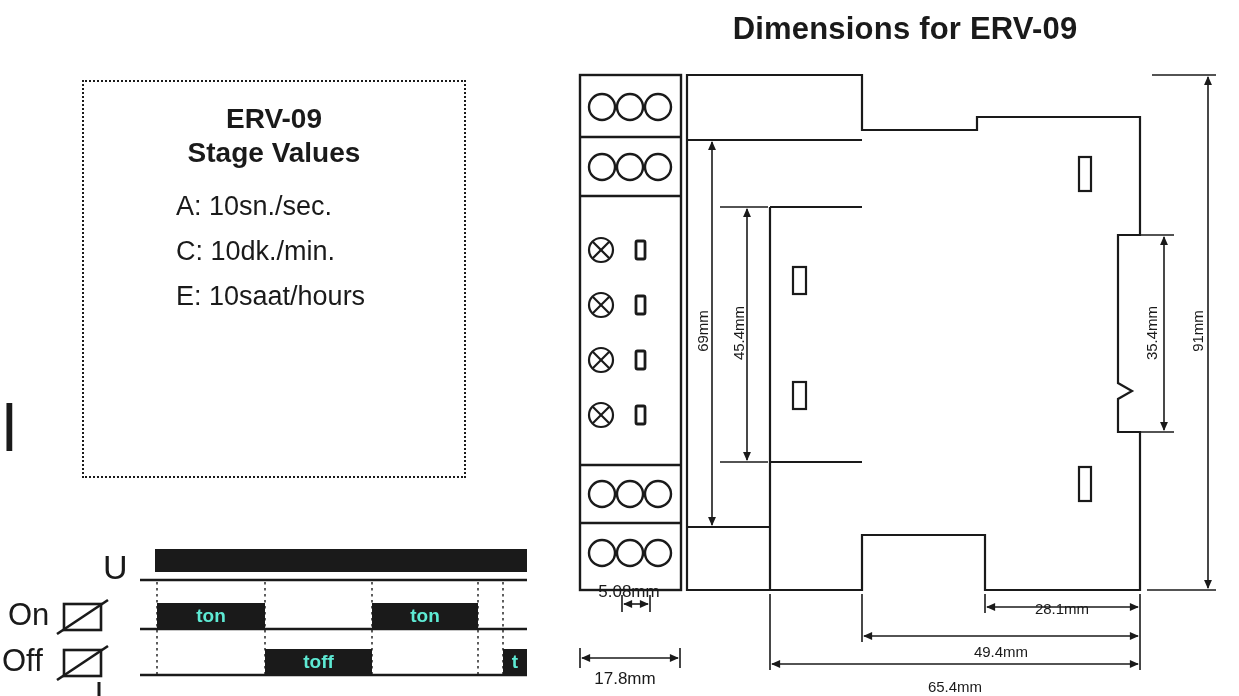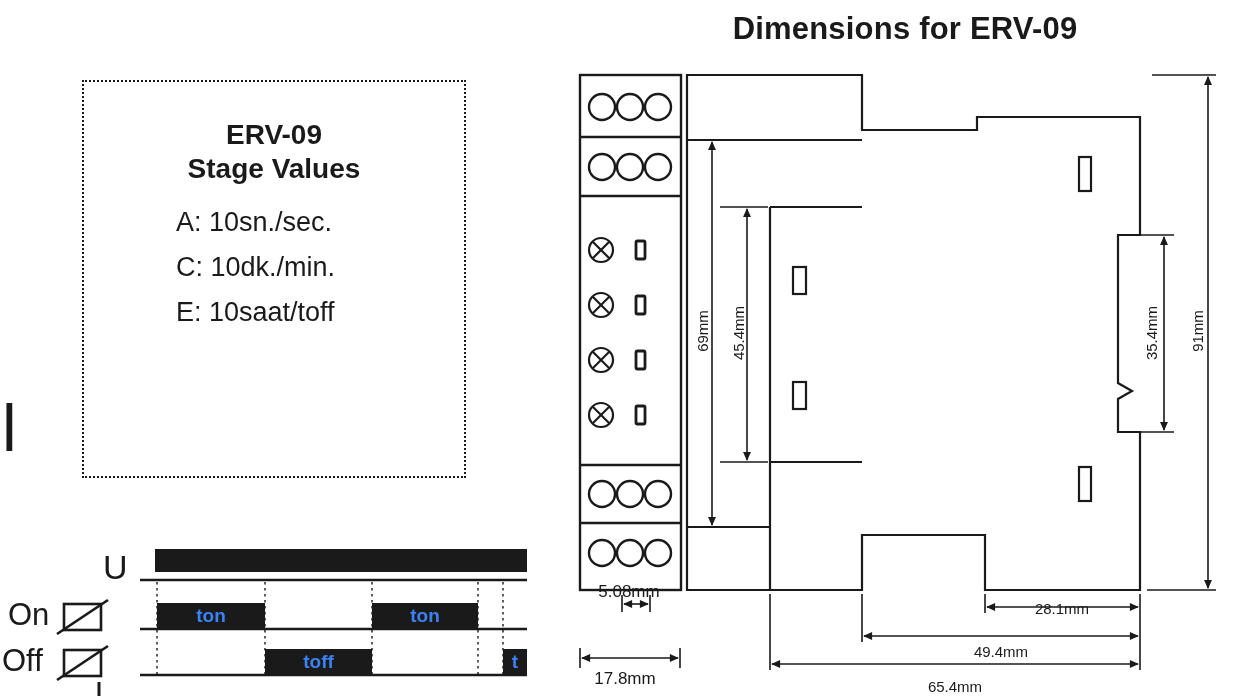--- a/index.html
+++ b/index.html
@@ -17,30 +17,30 @@
   .title {
     left:655px; top:11px; width:500px;
     text-align:center; font-size:31px; font-weight:bold; letter-spacing:0.2px;
   }
 
   .stagebox {
     left:82px; top:80px; width:384px; height:398px;
     border:2px dotted #1a1a1a;
   }
   .stagebox .hd { text-align:center; font-size:28px; font-weight:bold; line-height:34px; }
-  .stagebox .hd1 { margin-top:36px; }
+  .stagebox .hd1 { margin-top:20px; }
   .stagebox ul { list-style:none; margin-top:14px; padding-left:92px; }
   .stagebox li { font-size:27px; line-height:45px; white-space:nowrap; }
 
   .sig { font-size:31px; white-space:nowrap; }
 
   .frag { left:2px; top:395px; font-size:66px; line-height:66px; font-weight:normal; }
 
   .pulse {
-    position:absolute; background:#1a1a1a; color:#3b82f6;
+    position:absolute; background:#1a1a1a; color:#5eead4;
     font-weight:bold; font-size:19px; text-align:center; overflow:hidden;
   }
 
   .dim { position:absolute; font-size:15px; text-align:center; white-space:nowrap; }
   .dimv { width:70px; height:16px; line-height:16px; transform:rotate(-90deg); }
   .dimh { width:90px; height:18px; line-height:18px; }
   .dimbig { font-size:17px; }
 </style>
 </head>
 <body>
@@ -174,21 +174,21 @@
   </svg>
 
   <div class="abs title">Dimensions for ERV-09</div>
 
   <div class="abs stagebox">
     <div class="hd hd1">ERV-09</div>
     <div class="hd">Stage Values</div>
     <ul>
       <li>A: 10sn./sec.</li>
       <li>C: 10dk./min.</li>
-      <li>E: 10saat/toff</li>
+      <li>E: 10saat/hours</li>
     </ul>
   </div>
 
   <div class="abs sig" style="left:103px;top:548px;font-size:34px">U</div>
   <div class="abs sig" style="left:8px;top:597px">On</div>
   <div class="abs sig" style="left:2px;top:643px">Off</div>
   <div class="abs frag">l</div>
 
   <div class="pulse" style="left:155px;top:549px;width:372px;height:23px"></div>
   <div class="pulse" style="left:157px;top:603px;width:108px;height:26px;line-height:26px">ton</div>

